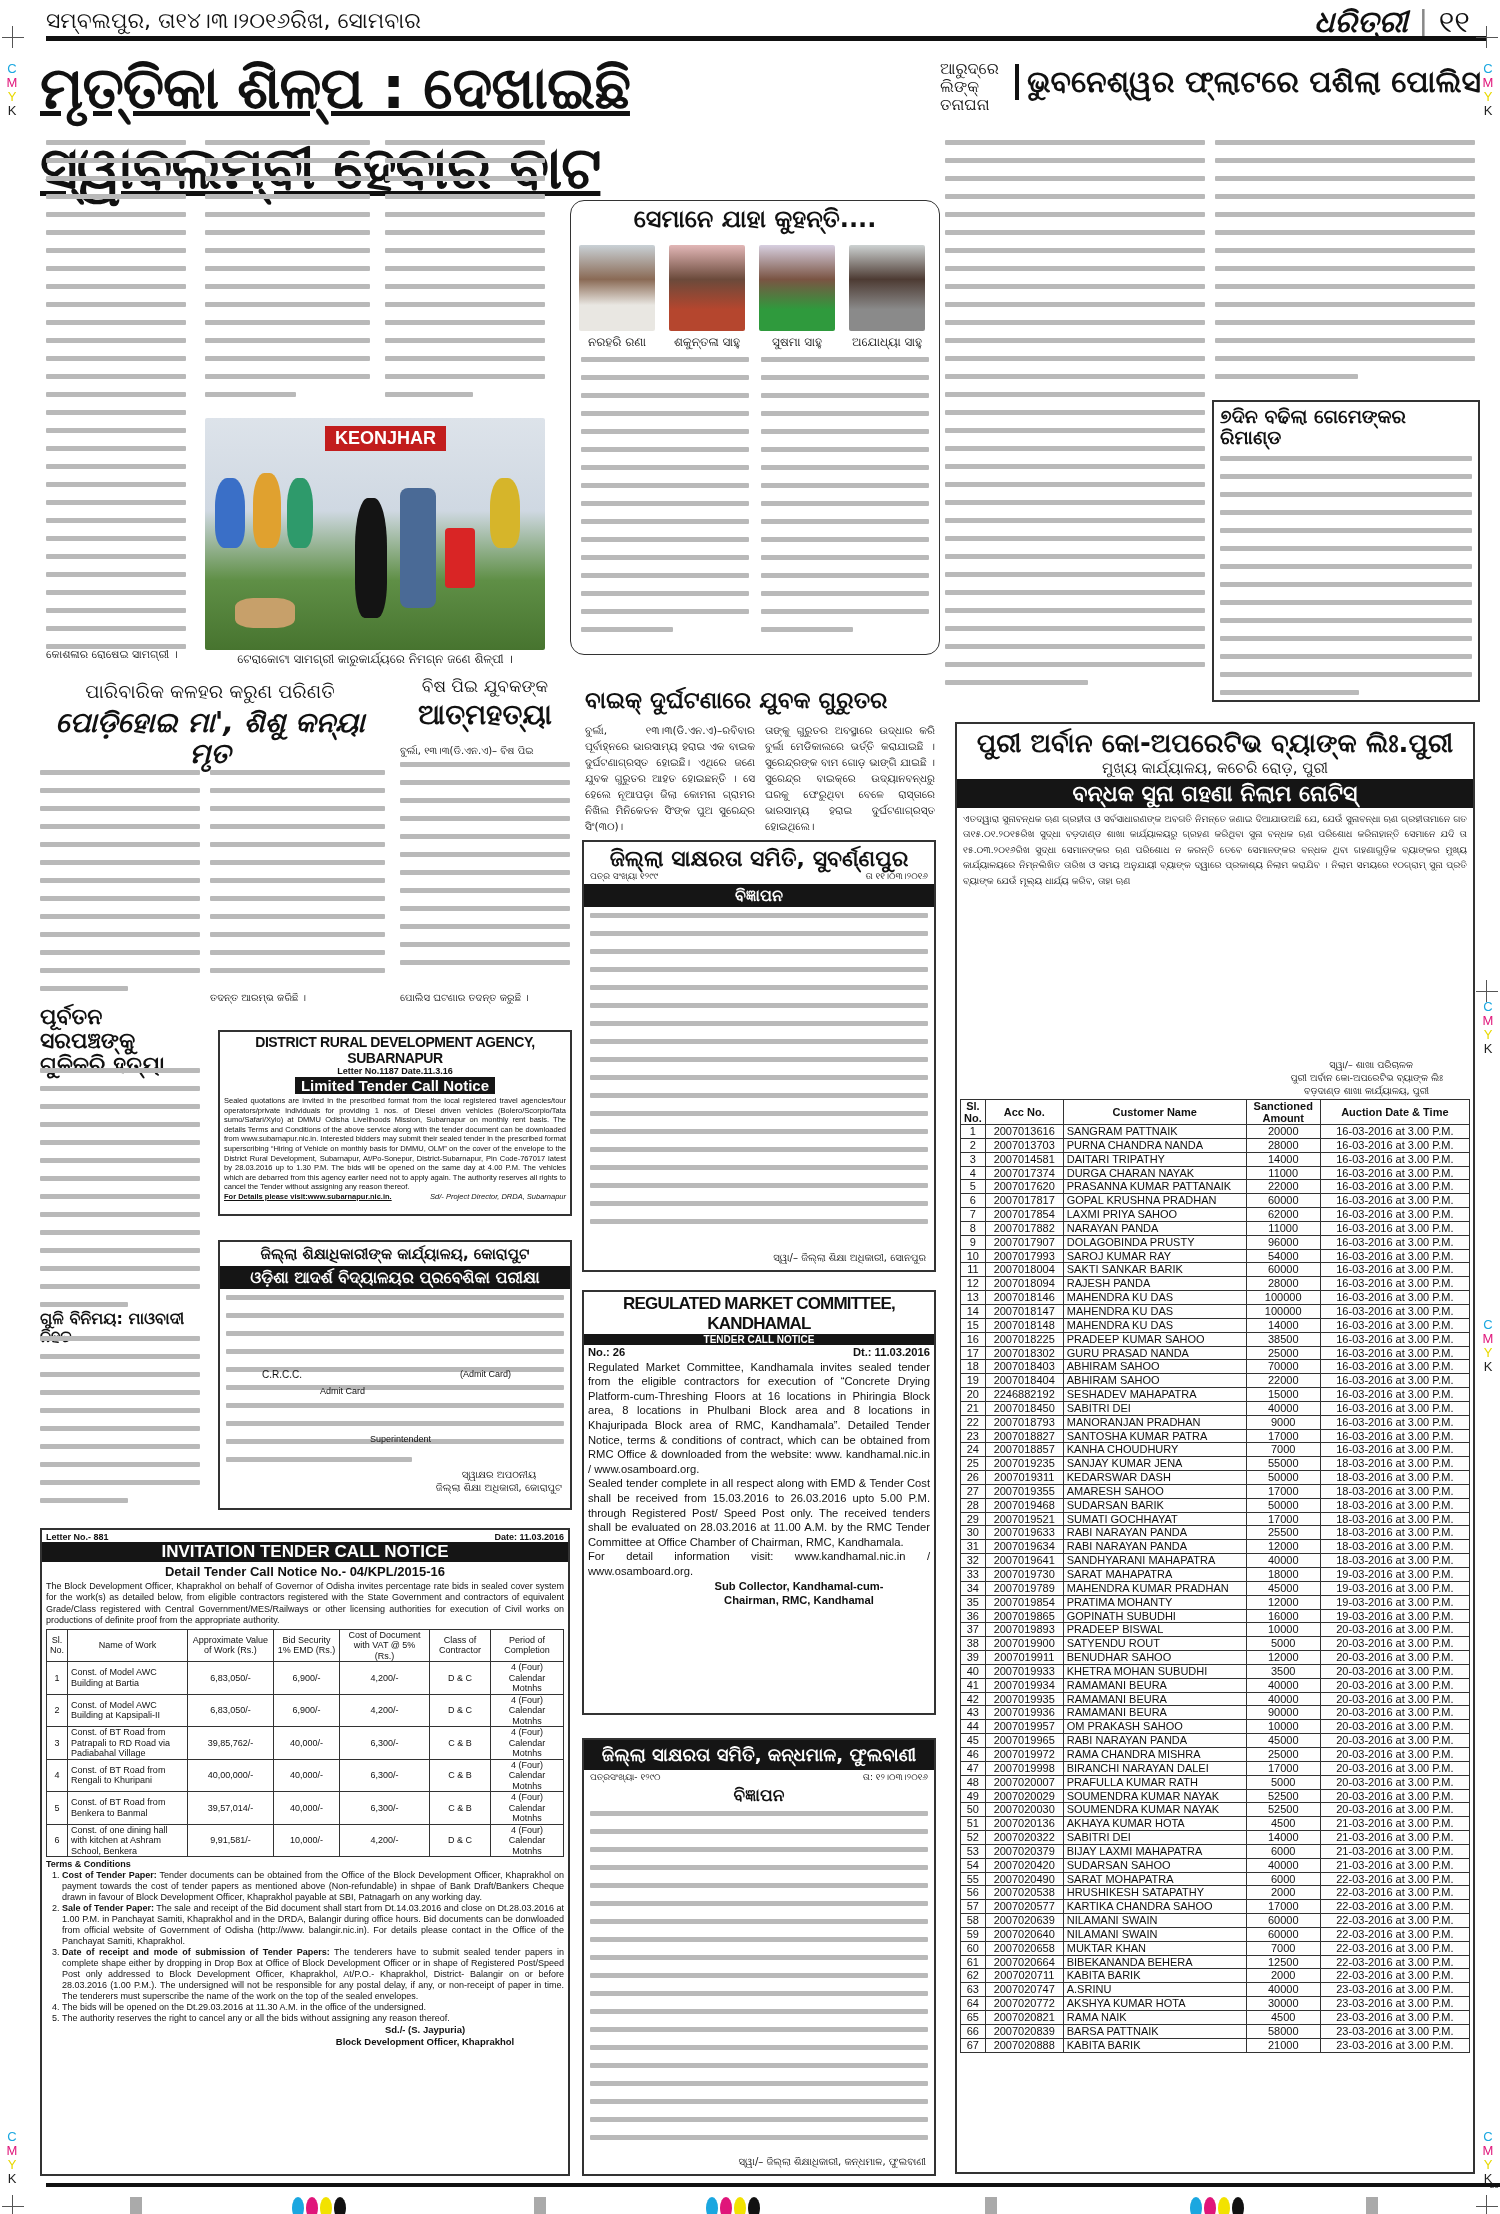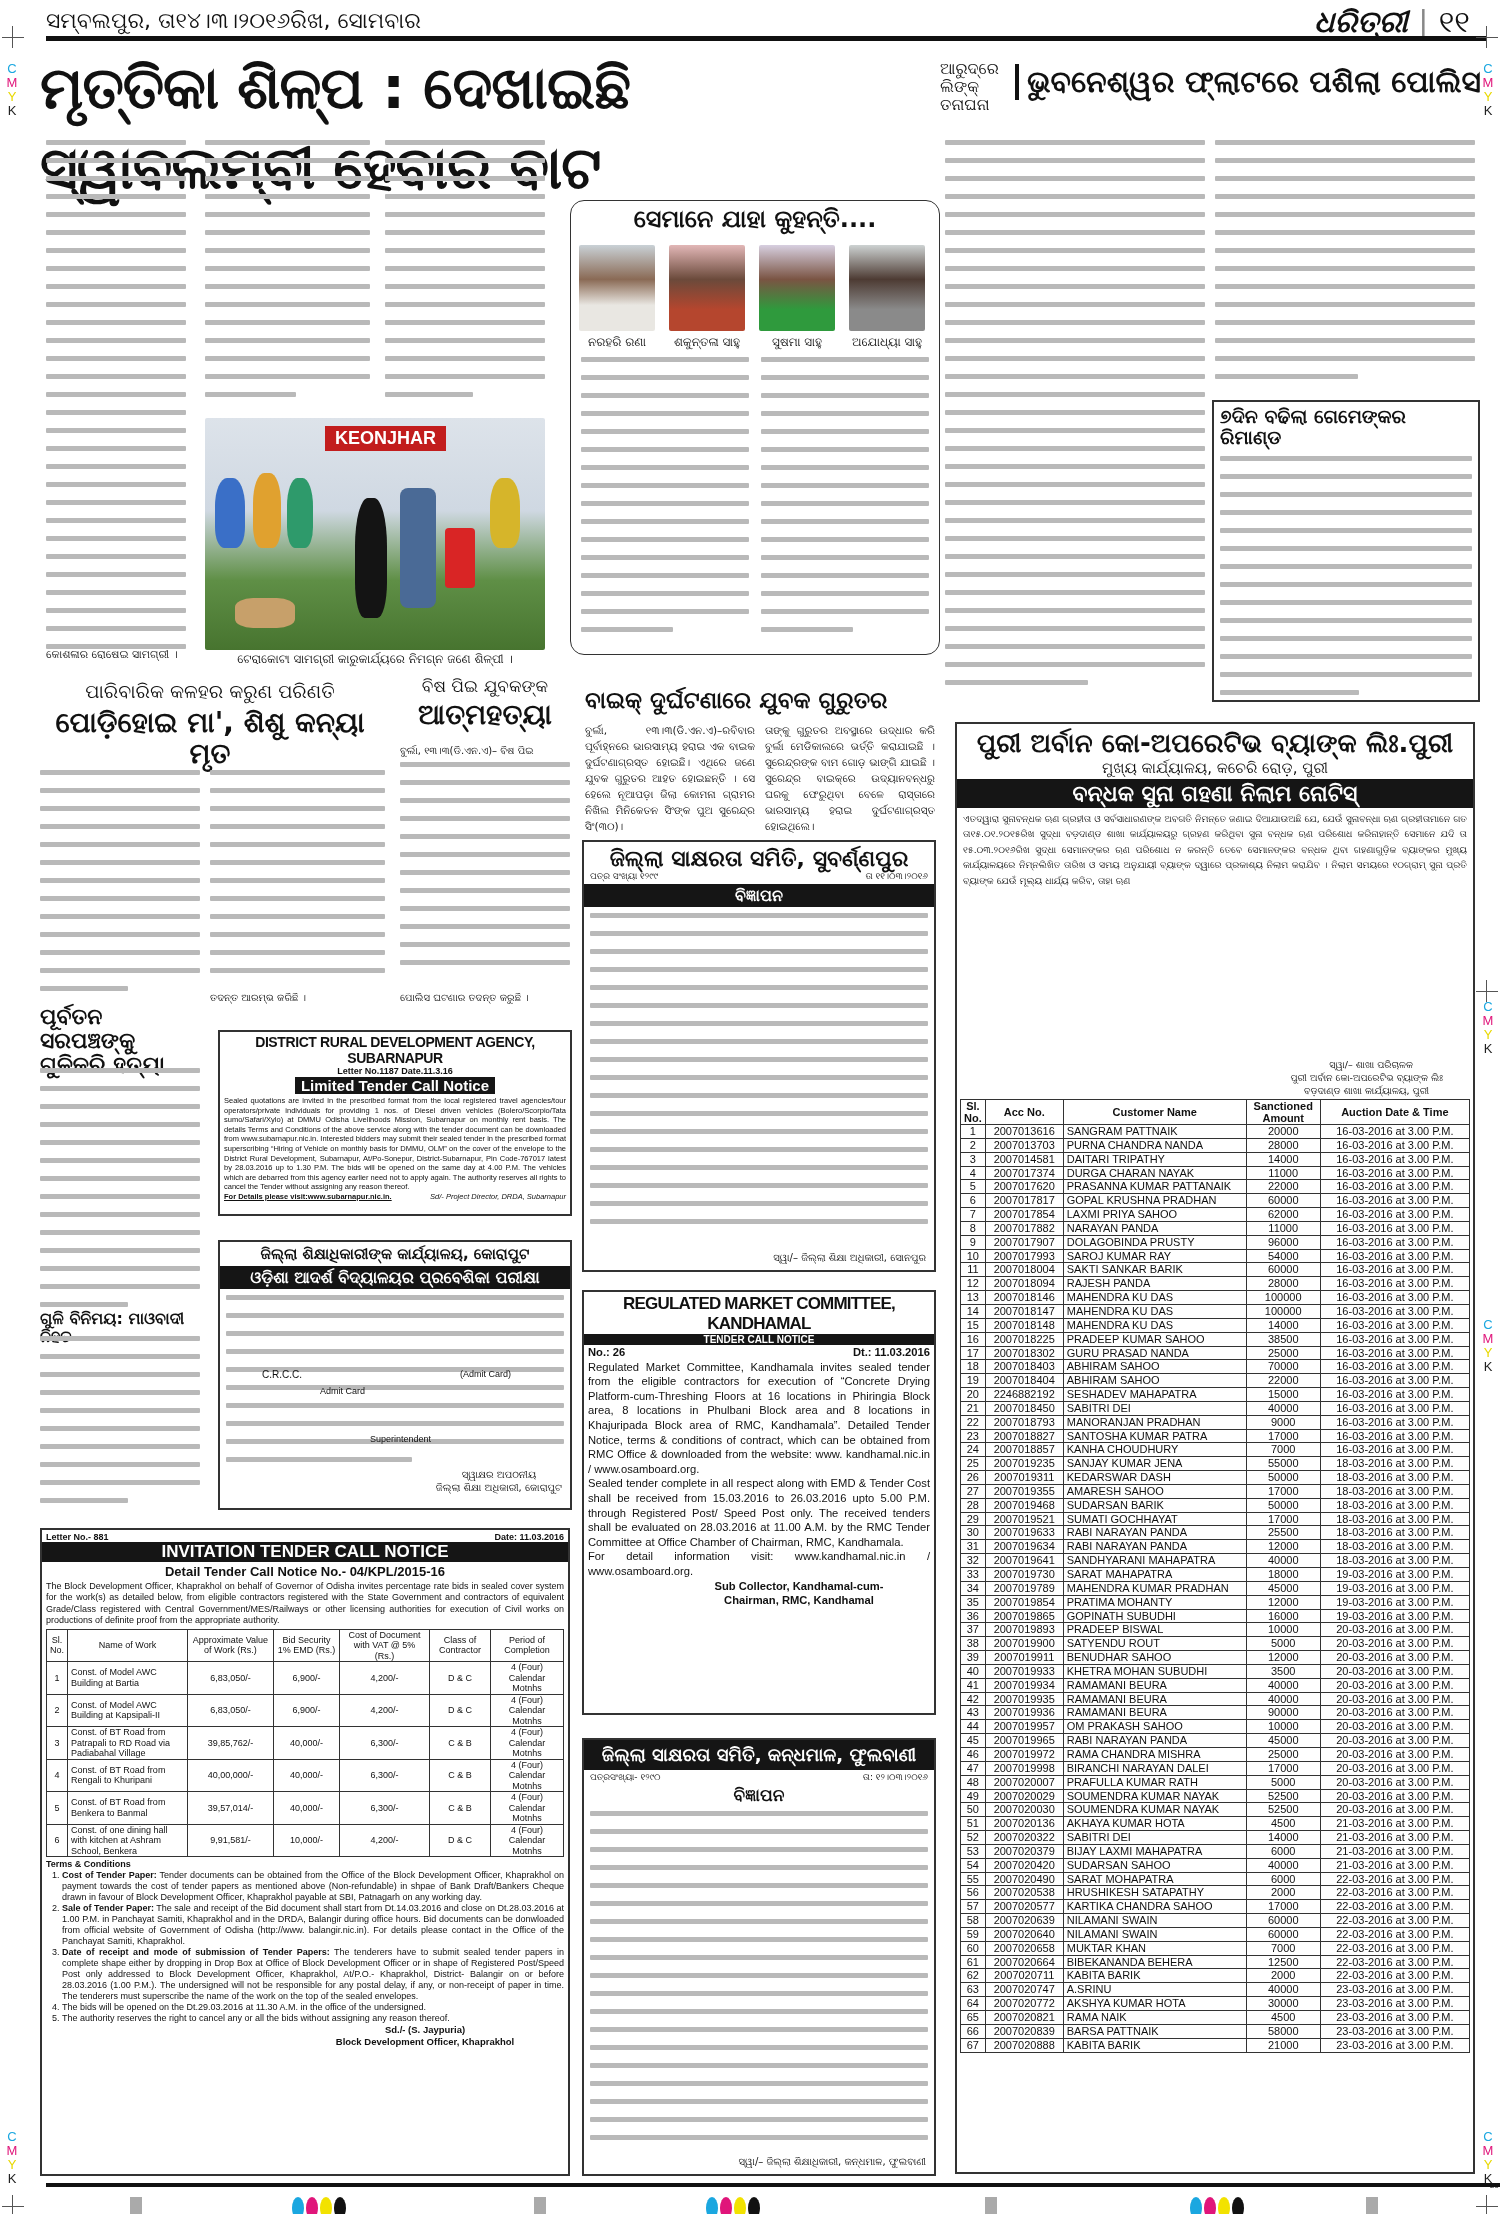--- a/index.html
+++ b/index.html
@@ -7,21 +7,21 @@
   .abs { position: absolute; }
   .odia { font-family: "DejaVu Sans", sans-serif; }
   .masthead-date { left: 46px; top: 8px; font-size: 22px; }
   .masthead-brand { right: 30px; top: 4px; font-size: 30px; font-weight: bold; font-style: italic; }
   .masthead-rule { left: 46px; top: 36px; width: 1440px; height: 5px; background: #111; }
   .cmyk { font-size: 13px; line-height: 14px; width: 12px; text-align: center; font-family: "Liberation Sans", sans-serif; }
   .cmyk .c { color: #1aa7e0; } .cmyk .m { color: #e0157a; } .cmyk .y { color: #e8d800; } .cmyk .k { color: #222; }
   .reg { width: 22px; height: 22px; }
   .reg::before { content:""; position:absolute; left:10px; top:0; width:1px; height:22px; background:#555; }
   .reg::after { content:""; position:absolute; left:0; top:11px; width:22px; height:1px; background:#555; }
-  .lead-headline { left: 40px; top: 48px; width: 880px; font-size: 58px; font-weight: bold; line-height: 80px; letter-spacing: -1px; }
+  .lead-headline { left: 40px; top: 48px; width: 880px; font-size: 58px; font-weight: bold; line-height: 80px; letter-spacing: -1px; text-decoration: underline; }
   .kicker { left: 940px; top: 60px; font-size: 16px; line-height: 18px; width: 70px; }
   .right-headline { left: 1015px; top: 64px; font-size: 30px; font-weight: bold; border-left: 4px solid #111; padding-left: 8px; white-space: nowrap; }
   .textcol { overflow: hidden; }
   .textcol .ln { height: 5px; background: #b9b9b9; margin: 0 0 13px 0; border-radius: 1px; }
   .textcol .ln.short { width: 55%; }
   .box { border: 1.5px solid #333; background: #fff; }
   .round { border-radius: 14px; }
   .quotes-title { position:absolute; left:0; right:0; top:4px; text-align:center; font-size:24px; font-weight:bold; }
   .portrait { position:absolute; top:44px; width:76px; height:86px; border-radius: 2px; }
   .pcap { position:absolute; top:134px; width:80px; text-align:center; font-size: 12px; }
@@ -305,21 +305,21 @@
       <div class="ln"></div>
       <div class="ln"></div>
       <div class="ln"></div>
       <div class="ln"></div>
       <div class="ln"></div>
       <div class="ln short"></div>
   </div>
 </div>
 
 <div class="abs odia" style="left:50px;top:680px;width:320px;text-align:center;font-size:19px;">ପାରିବାରିକ କଳହର କରୁଣ ପରିଣତି</div>
-<div class="abs odia sec-headline" style="left:40px;top:708px;width:340px;text-align:center;font-size:28px;">ପୋଡ଼ିହୋଇ ମା', ଶିଶୁ କନ୍ୟା ମୃତ</div>
+<div class="abs odia sec-headline" style="left:40px;top:708px;width:340px;text-align:center;font-size:28px;font-style:italic;">ପୋଡ଼ିହୋଇ ମା', ଶିଶୁ କନ୍ୟା ମୃତ</div>
 
 <div class="abs odia" style="left:400px;top:676px;width:170px;text-align:center;font-size:17px;">ବିଷ ପିଇ ଯୁବକଙ୍କ</div>
 <div class="abs odia sec-headline" style="left:400px;top:700px;width:170px;text-align:center;font-size:28px;">ଆତ୍ମହତ୍ୟା</div>
 <div class="abs odia" style="left:400px;top:745px;width:170px;font-size:10px;">ବୁର୍ଲା, ୧୩।୩(ଡି.ଏନ.ଏ)– ବିଷ ପିଇ</div>
 
 <div class="abs textcol" style="left:40px;top:770px;width:160px;height:230px;">
   <div class="ln"></div>
     <div class="ln"></div>
     <div class="ln"></div>
     <div class="ln"></div>

